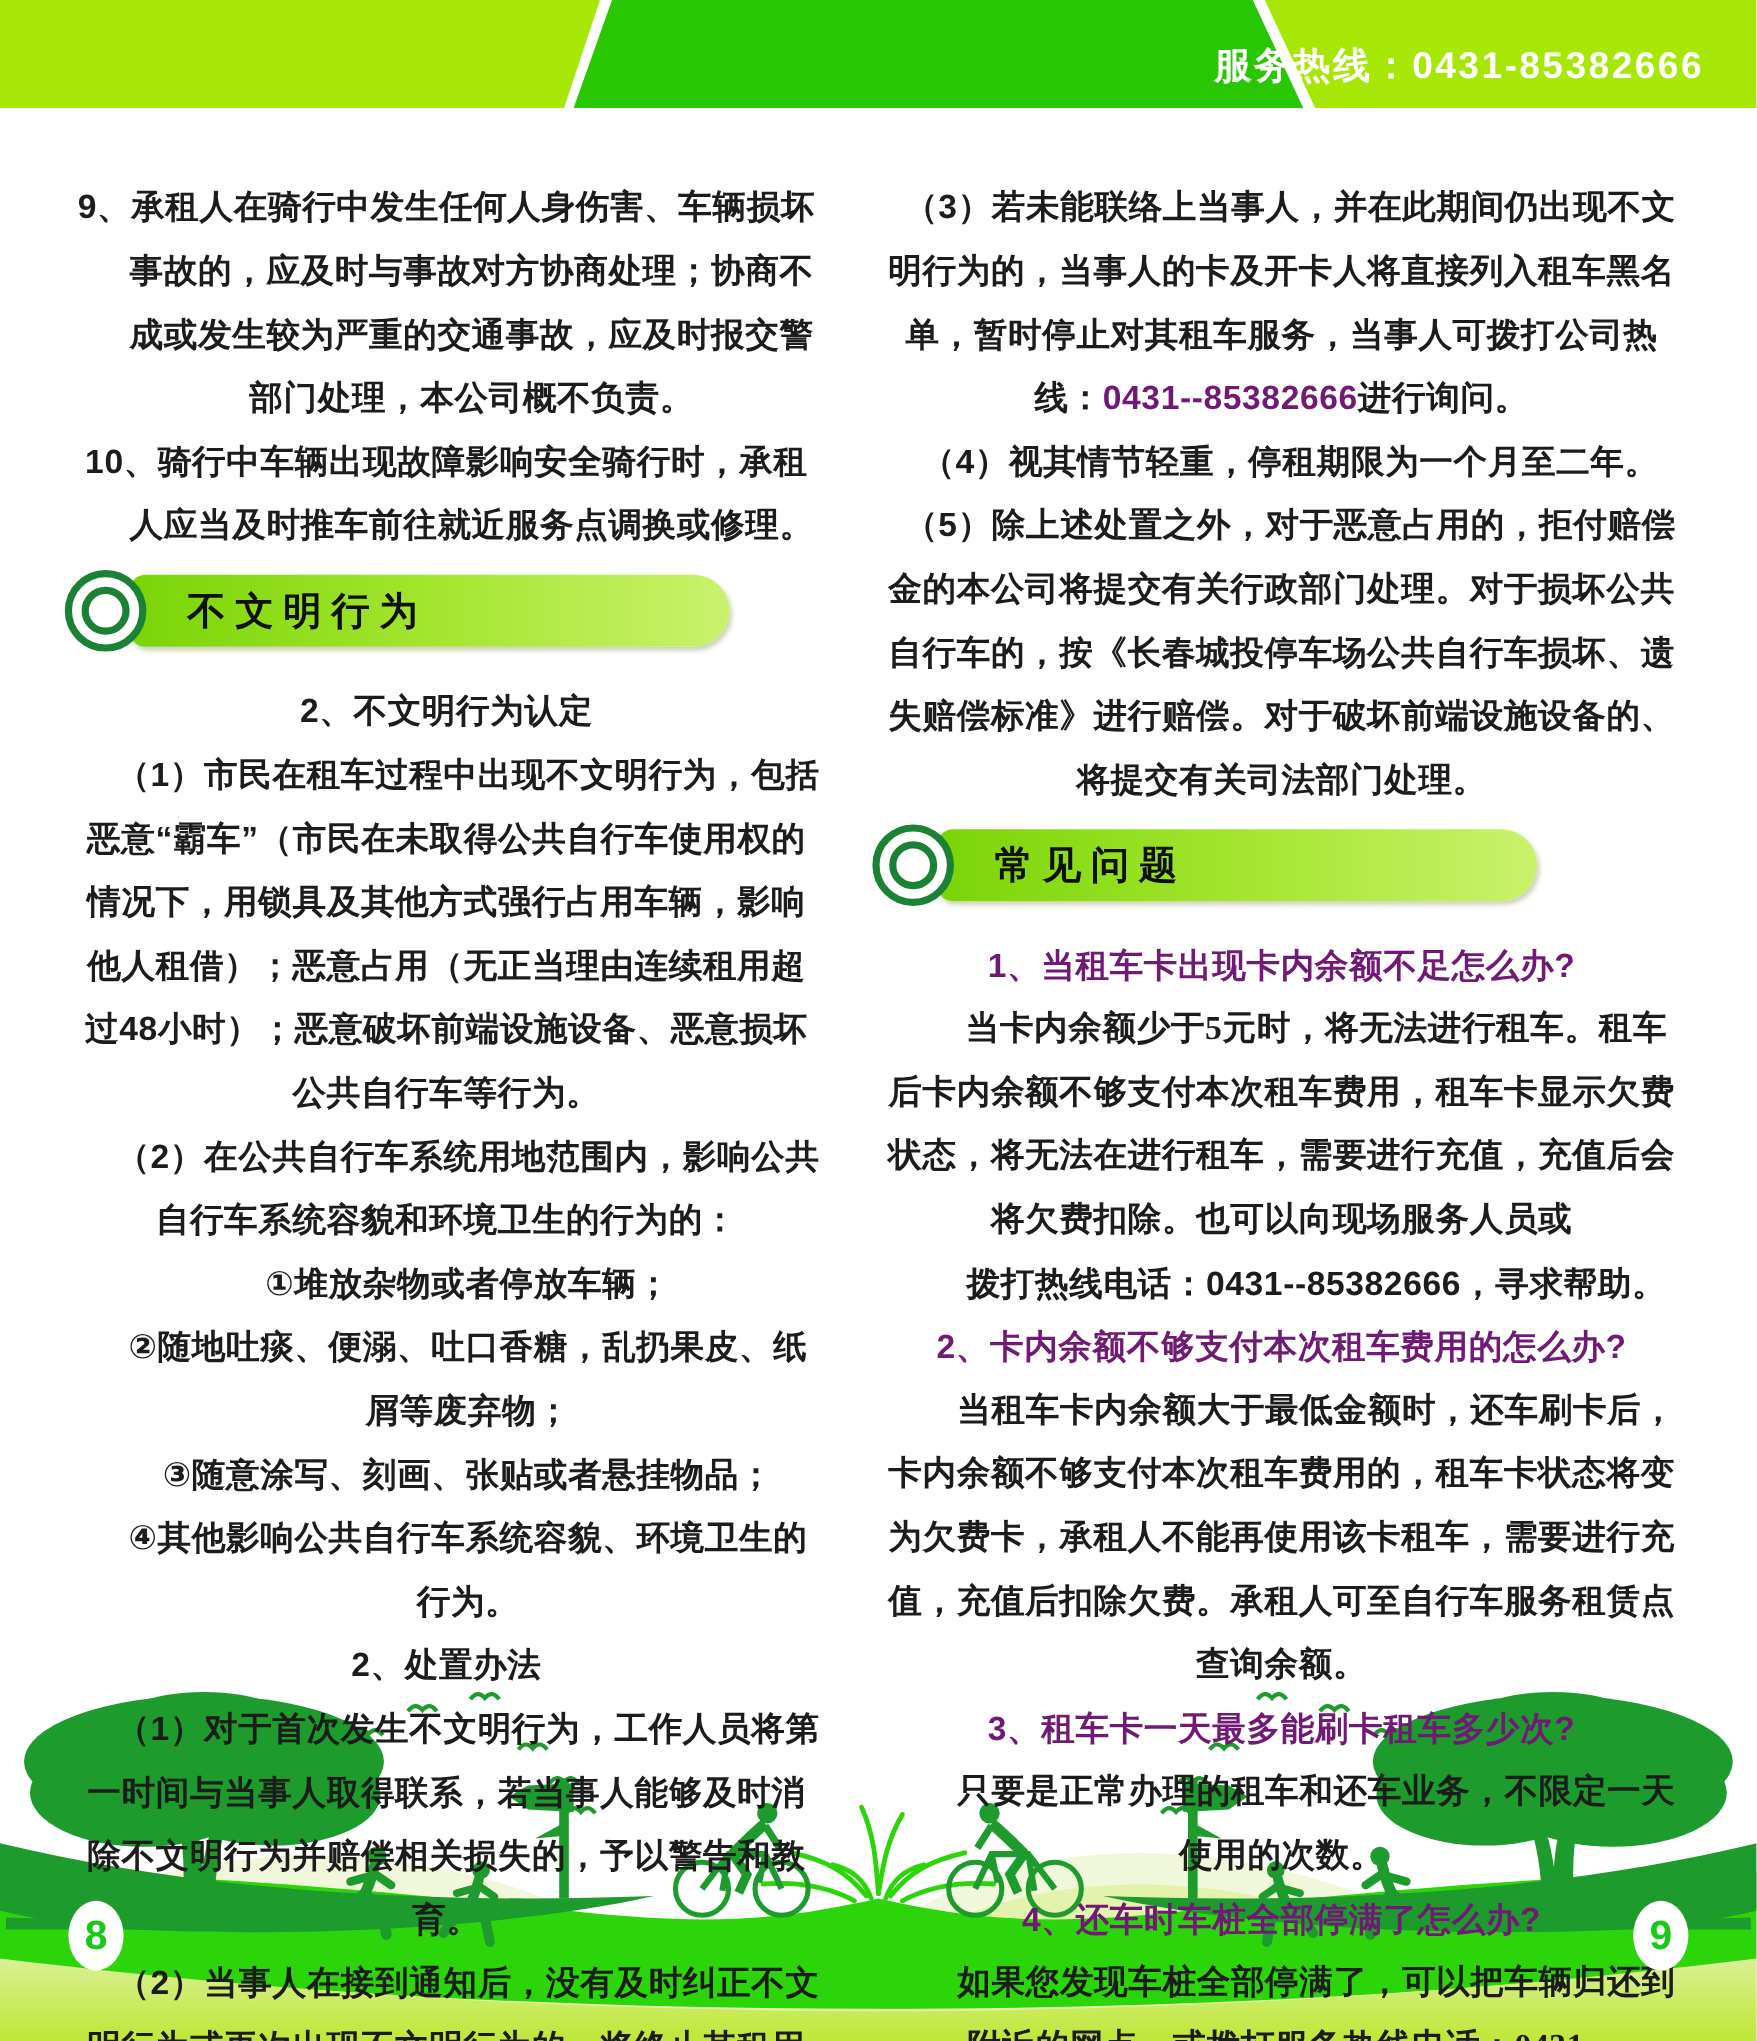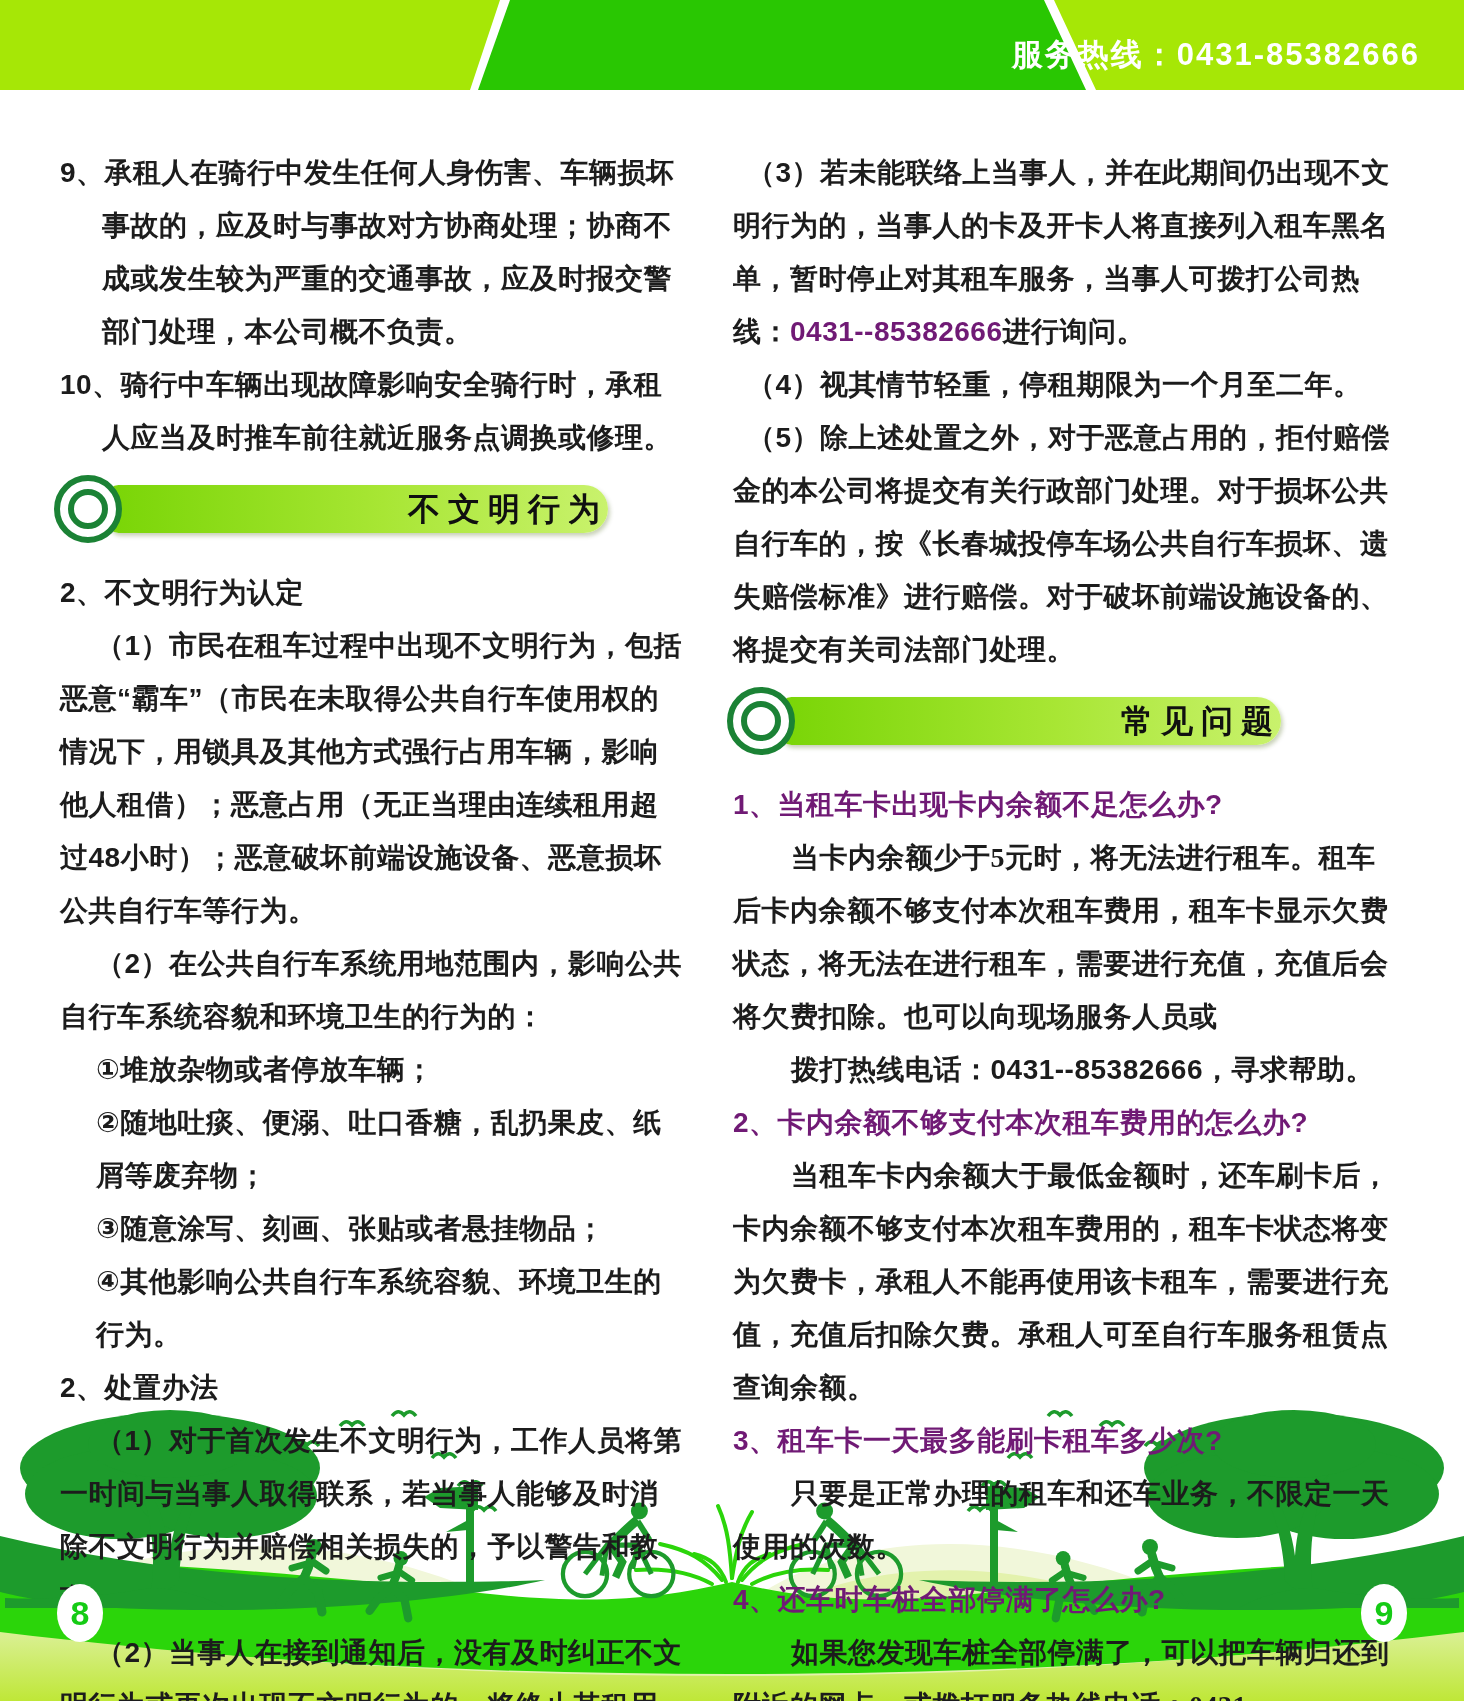--- a/index.html
+++ b/index.html
@@ -12,40 +12,40 @@
              clip-path:polygon(0 0,100% 0,94% 100%,0 100%);}
   .band-center{position:absolute;top:0;left:478px;width:608px;height:90px;background:#29c702;
              clip-path:polygon(32px 0,566px 0,100% 100%,0 100%);}
   .band-right{position:absolute;top:0;left:1054px;width:410px;height:90px;background:#a6e706;
              clip-path:polygon(0 0,100% 0,100% 100%,42px 100%);}
   .hotline{position:absolute;top:34px;right:44px;color:#ffffff;font-weight:bold;
            font-size:31px;letter-spacing:2px;white-space:nowrap;}
 
   
   .col{position:absolute;font-size:28px;line-height:53px;font-weight:600;letter-spacing:.5px;z-index:3;}
-  .col p{margin:0;}
+  .col p{margin:0;text-align:center;}
   .col-left{left:60px;top:146px;width:624px;}
   .col-right{left:733px;top:146px;width:670px;}
   .hang{padding-left:42px;text-indent:-42px;}
   .ind36{text-indent:36px;}
   .pad36{padding-left:36px;}
   .ind14{text-indent:14px;}
   .ind58{text-indent:58px;font-family:Liberation Serif, serif;}
   .pad58{padding-left:58px;}
   .red{color:#701a75;font-weight:bold;}
   .phone-red{color:#701a75;}
 
   
   .section-header{display:flex;align-items:center;height:74px;margin:8px 0 20px -6px;position:relative;}
   .ring{width:56px;height:56px;border:6px solid #1b8235;border-radius:50%;background:#fff;
         display:flex;align-items:center;justify-content:center;position:relative;z-index:2;flex:0 0 auto;}
   .ring-inner{width:28px;height:28px;border:6px solid #1b8235;border-radius:50%;background:#fff;}
-  .pill{height:48px;width:452px;margin-left:-14px;border-radius:14px 32px 32px 14px;
+  .pill{height:60px;width:452px;margin-left:-14px;border-radius:14px 32px 32px 14px;
         background:linear-gradient(90deg,#79d506 0%,#a8e634 55%,#c9f26d 100%);
-        display:flex;align-items:center;padding-left:48px;box-shadow:2px 3px 4px rgba(60,90,0,.28);flex:0 0 auto;justify-content:flex-end;}
+        display:flex;align-items:center;padding-left:48px;box-shadow:2px 3px 4px rgba(60,90,0,.28);flex:0 0 auto;}
   .pill span{font-family:"Liberation Serif","DejaVu Serif",serif;font-weight:bold;
              font-size:32px;letter-spacing:8px;color:#101010;white-space:nowrap;}
 
   
   .landscape{position:absolute;left:0;top:1410px;width:1464px;height:291px;z-index:1;}
   .page-oval{position:absolute;width:46px;height:58px;background:#ffffff;border-radius:50%;
              display:flex;align-items:center;justify-content:center;z-index:4;
              font-weight:bold;font-size:34px;color:#15cb15;}
   .oval-left{left:57px;top:1584px;}
   .oval-right{left:1361px;top:1584px;}

